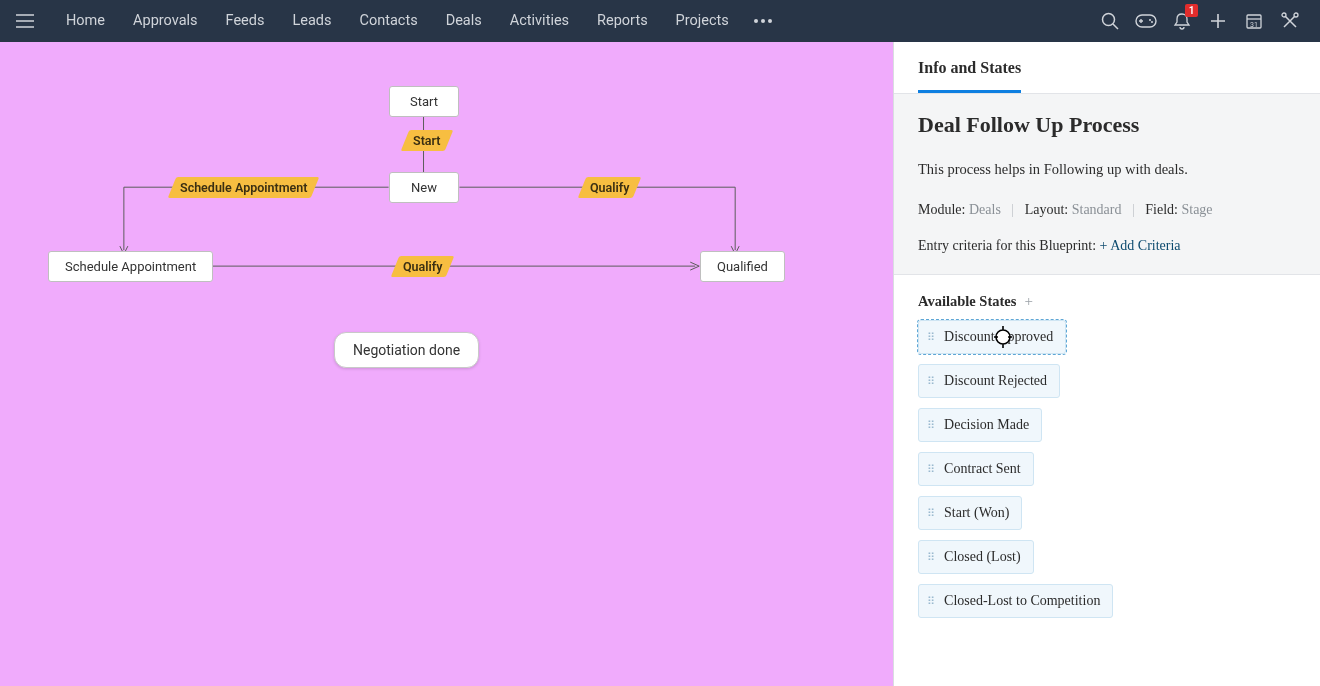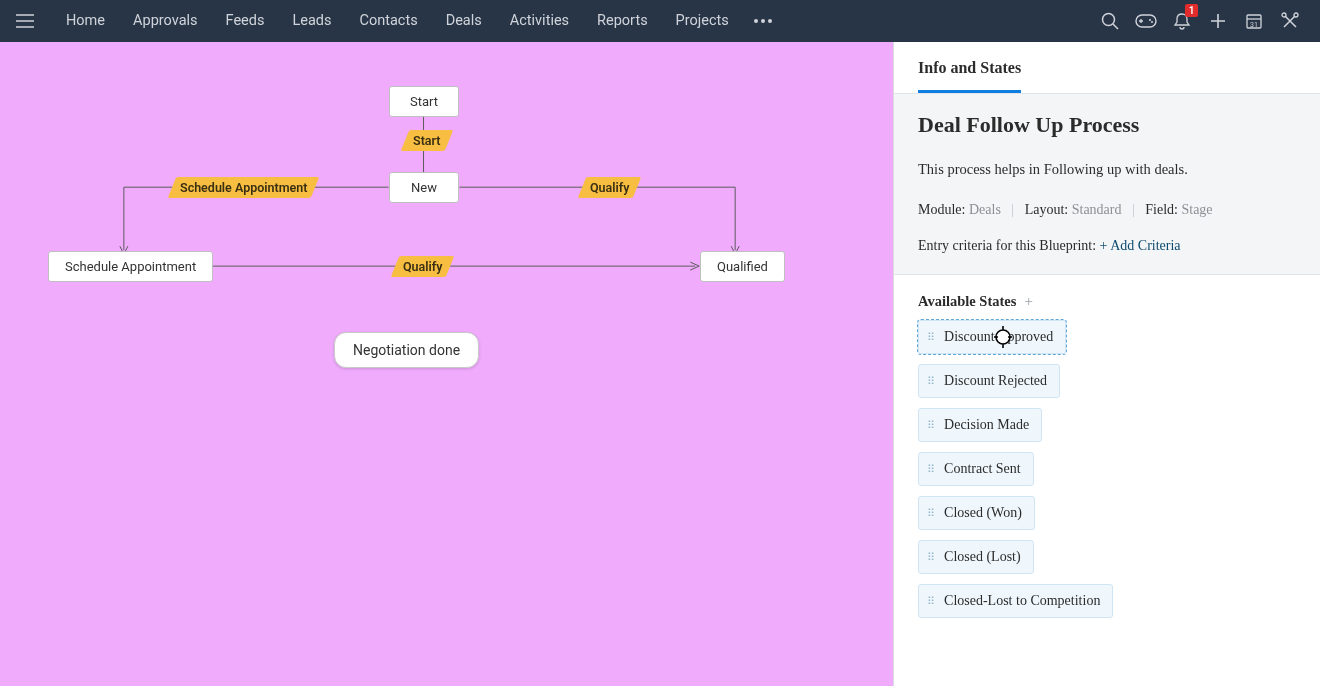--- a/index.html
+++ b/index.html
@@ -303,21 +303,21 @@
         <div class="state-chip">
           <span class="grip">⠿</span>
           <span>Decision Made</span>
         </div><br>
         <div class="state-chip">
           <span class="grip">⠿</span>
           <span>Contract Sent</span>
         </div><br>
         <div class="state-chip">
           <span class="grip">⠿</span>
-          <span>Closed (Won)</span>
+          <span>Start (Won)</span>
         </div><br>
         <div class="state-chip">
           <span class="grip">⠿</span>
           <span>Closed (Lost)</span>
         </div><br>
         <div class="state-chip">
           <span class="grip">⠿</span>
           <span>Closed-Lost to Competition</span>
         </div>
       </div>

